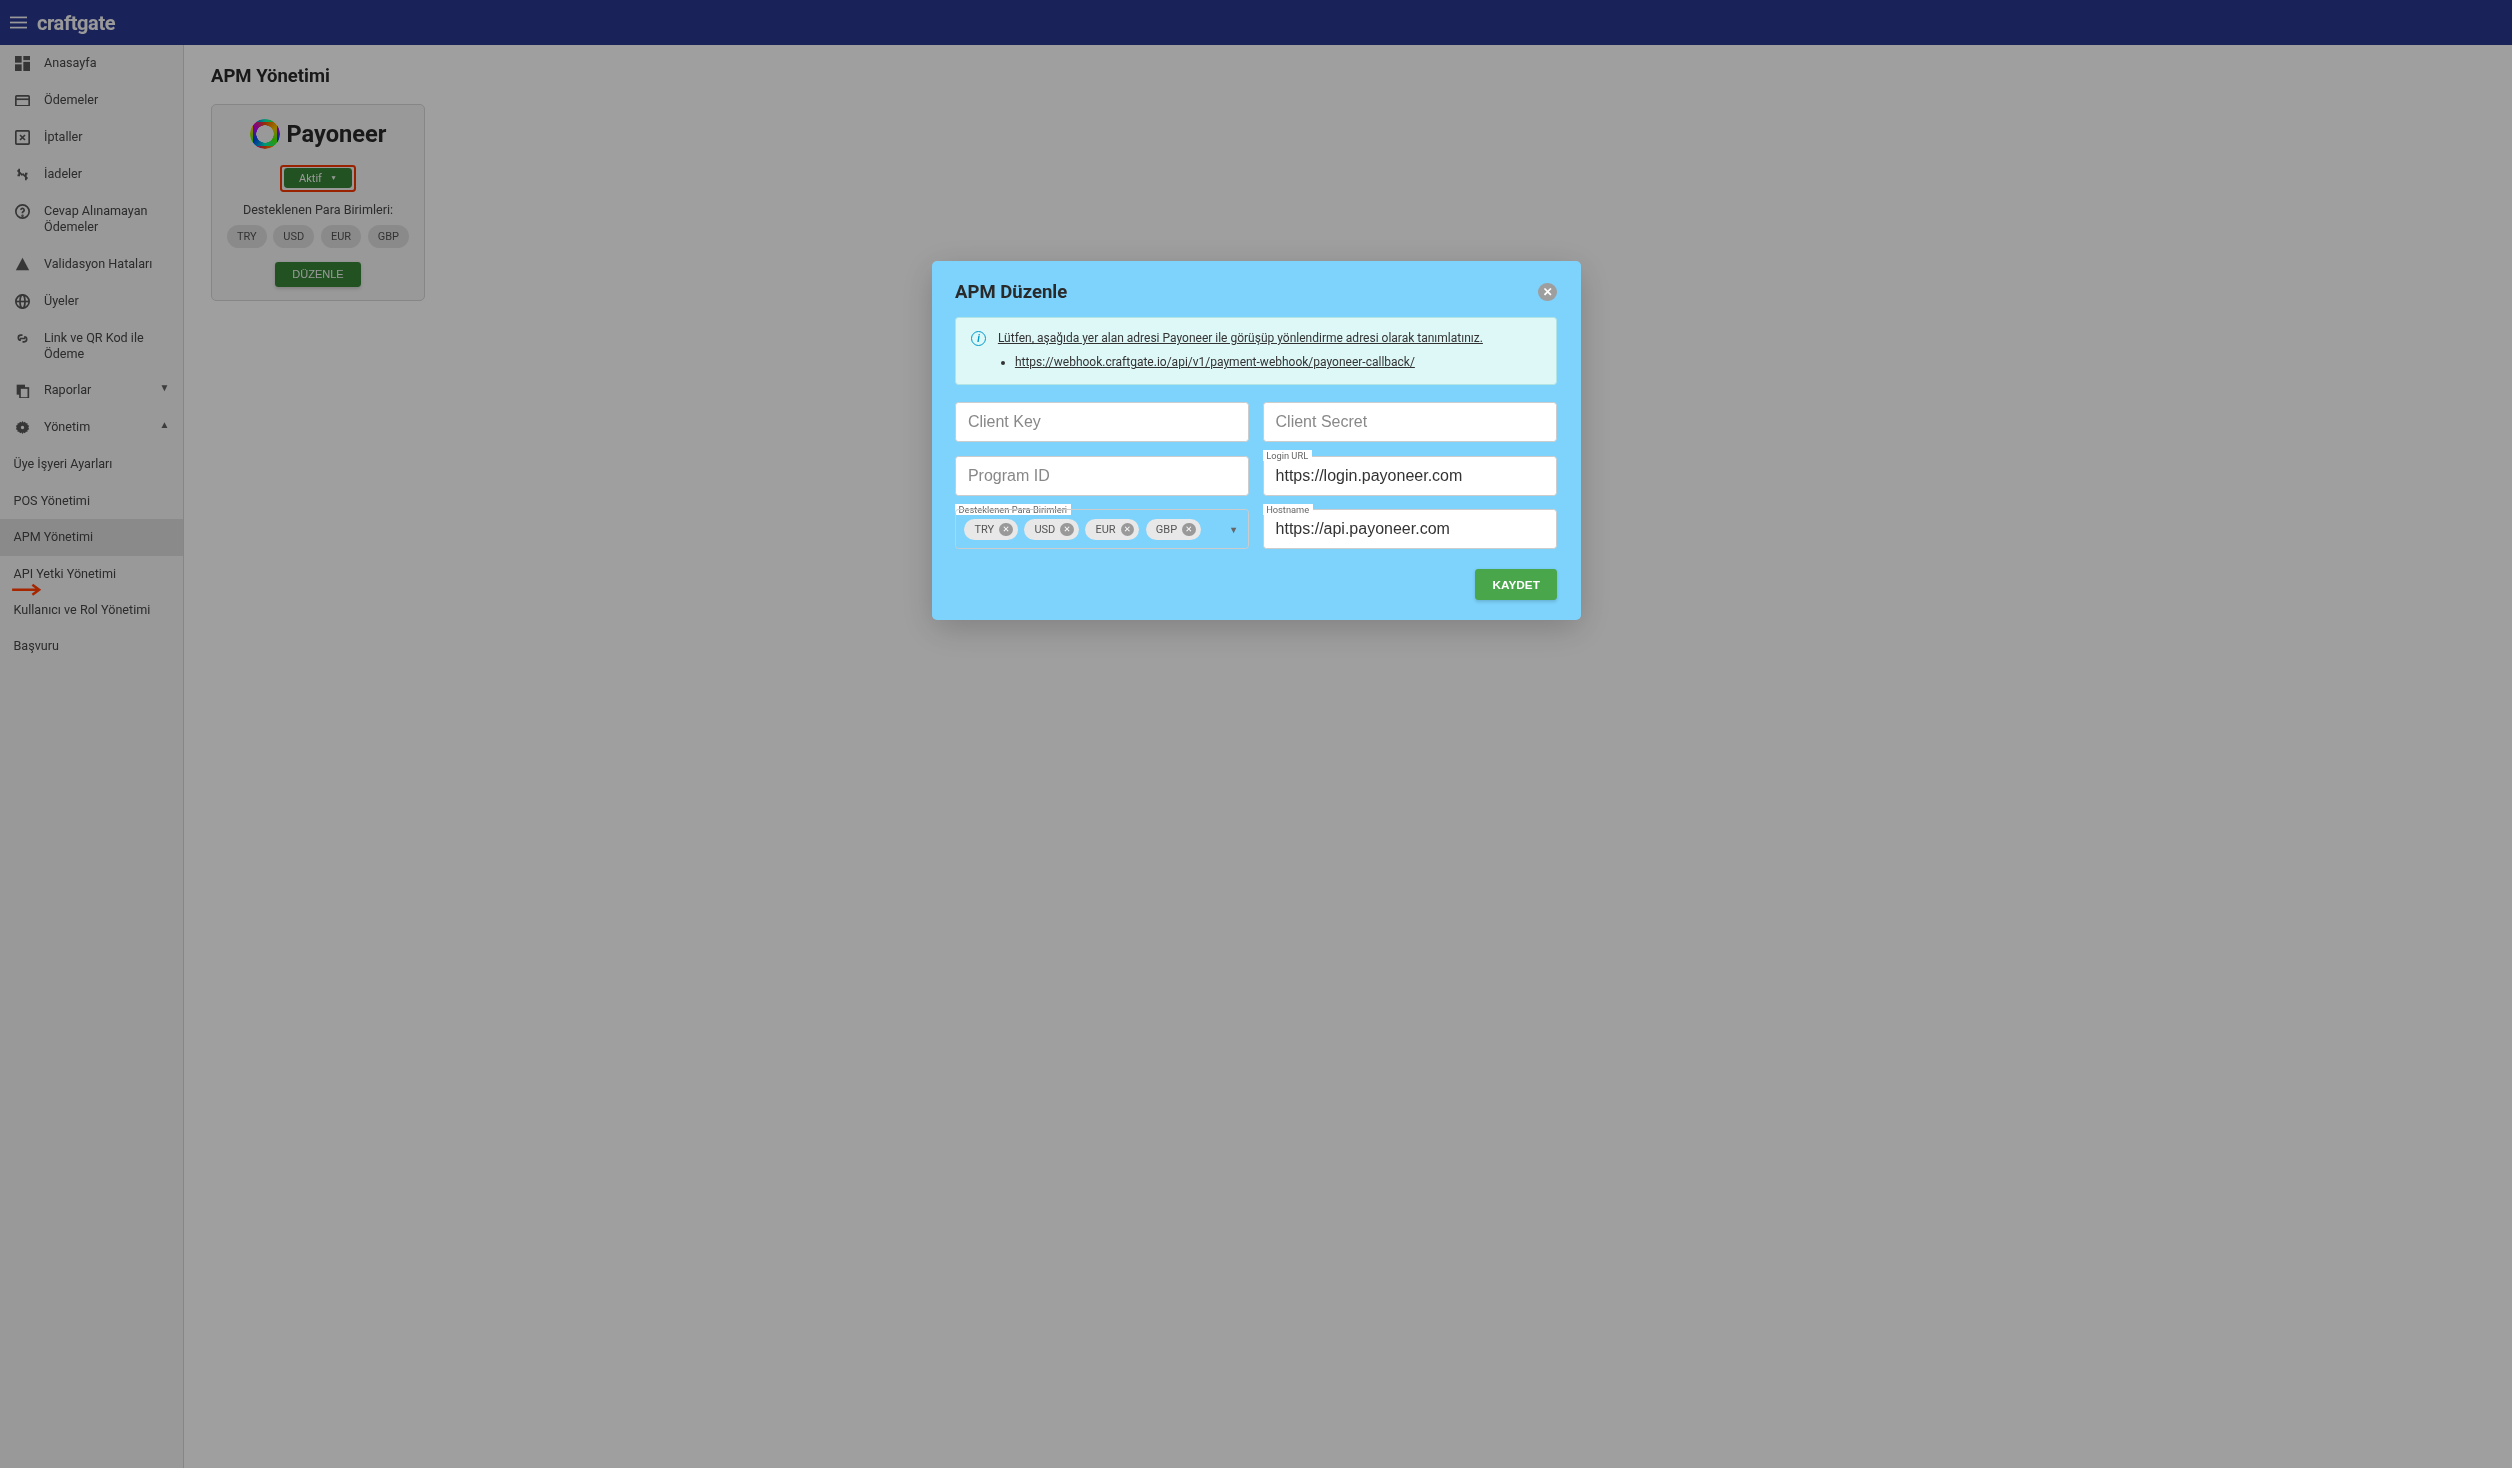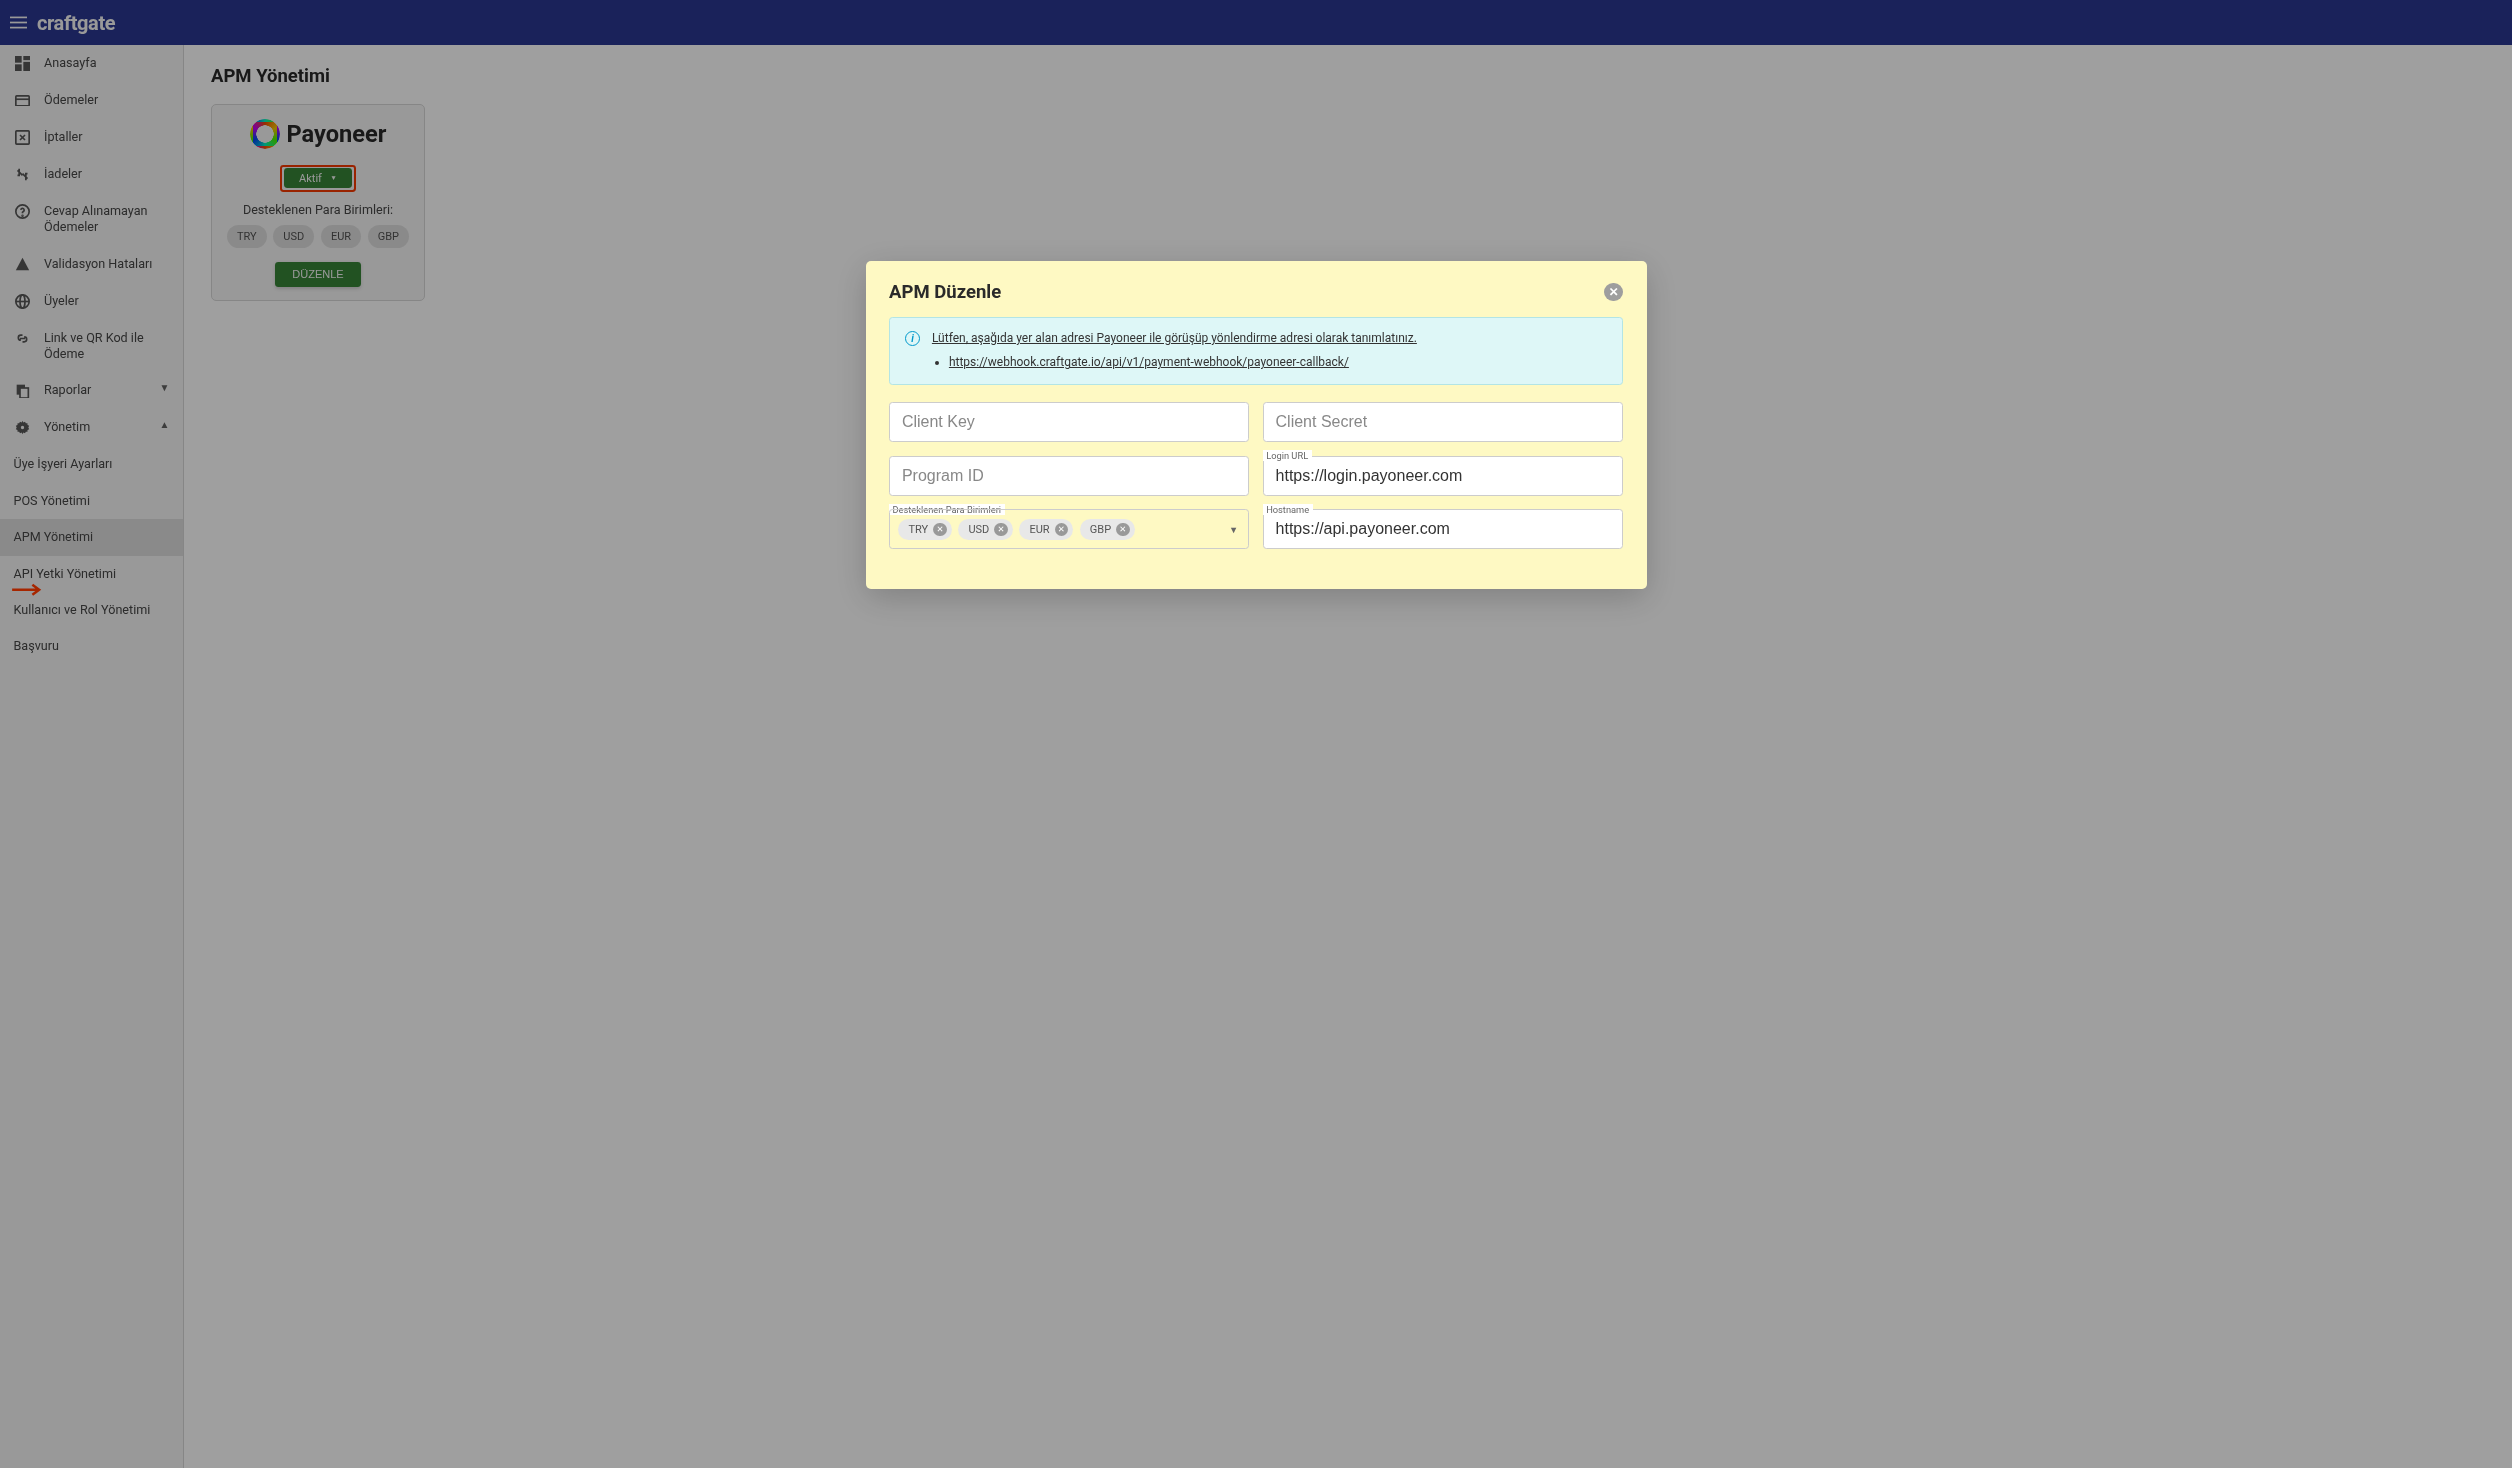--- a/index.html
+++ b/index.html
@@ -28,21 +28,21 @@
     .card-logo-text { font-size: 23.6px; font-weight: 700; color: #2a2a2a; }
     .status-highlight { border: 2.5px solid #ff3b00; border-radius: 3.4px; display: inline-block; padding: 1.7px; margin-bottom: 10px; }
     .status-badge { background: #3a8a3a; color: #fff; font-size: 11px; padding: 3.4px 15px; border-radius: 3.4px; display: inline-flex; align-items: center; gap: 8.4px; cursor: pointer; }
     .status-badge .caret { font-size: 6.7px; }
     .supported-label { font-size: 12.6px; color: #4a4a4a; margin-bottom: 8.4px; }
     .currencies { display: flex; justify-content: center; gap: 6.7px; margin-bottom: 13.5px; }
     .currency-chip { background: #e8e8e8; border-radius: 13.5px; padding: 5px 10px; font-size: 11px; color: #555; }
     .edit-btn { background: #3a8a3a; color: #fff; border: none; border-radius: 3.4px; padding: 6.7px 17px; font-size: 11px; font-weight: 500; cursor: pointer; box-shadow: 0 1.7px 3.4px rgba(0,0,0,0.15); }
     
     .overlay { position: fixed; inset: 0; background: rgba(0,0,0,0.35); display: flex; align-items: flex-start; justify-content: center; padding-top: 261px; }
-    .modal { background: #fef9c3; width: 781px; border-radius: 5px; padding: 20px 23.6px; box-shadow: 0 8.4px 34px rgba(0,0,0,0.2); }
+    .modal { background: #7dd3fc; width: 649px; border-radius: 5px; padding: 20px 23.6px; box-shadow: 0 8.4px 34px rgba(0,0,0,0.2); }
     .modal-header { display: flex; align-items: center; justify-content: space-between; margin-bottom: 13.5px; }
     .modal-title { font-size: 18.5px; font-weight: 700; color: #2a2a2a; }
     .modal-close { background: #9e9e9e; color: #fff; width: 18.5px; height: 18.5px; border-radius: 50%; display: flex; align-items: center; justify-content: center; font-size: 11.8px; cursor: pointer; font-weight: bold; }
     
     .info-box { background: #def7f7; border: 0.8px solid #b3e5e5; border-radius: 3.4px; padding: 11.8px 15px; margin-bottom: 17px; display: flex; gap: 11.8px; align-items: flex-start; }
     .info-icon { width: 15px; height: 15px; border: 1.7px solid #0099cc; border-radius: 50%; color: #0099cc; font-size: 10px; display: flex; align-items: center; justify-content: center; font-style: italic; font-weight: bold; flex-shrink: 0; margin-top: 1.7px; }
     .info-content { font-size: 12px; color: #333; line-height: 1.6; text-decoration: underline; }
     .info-content ul { margin-top: 5px; padding-left: 17px; }
     
     .form-grid { display: grid; grid-template-columns: 1fr 1fr; gap: 13.5px; margin-bottom: 20px; }
@@ -275,15 +275,18 @@
               <span class="ms-chip-x">✕</span>
             </span>
           <span class="ms-caret">▼</span>
         </div>
       </div>
       <div class="form-field">
         <span class="floating-label">Hostname</span>
         <input class="form-input" value="https://api.payoneer.com" style="">
       </div>
     </div>
+    <div class="modal-footer">
+      <button class="save-btn">KAYDET</button>
+    </div>
   </div>
 </div>
 
 
 </body></html>

